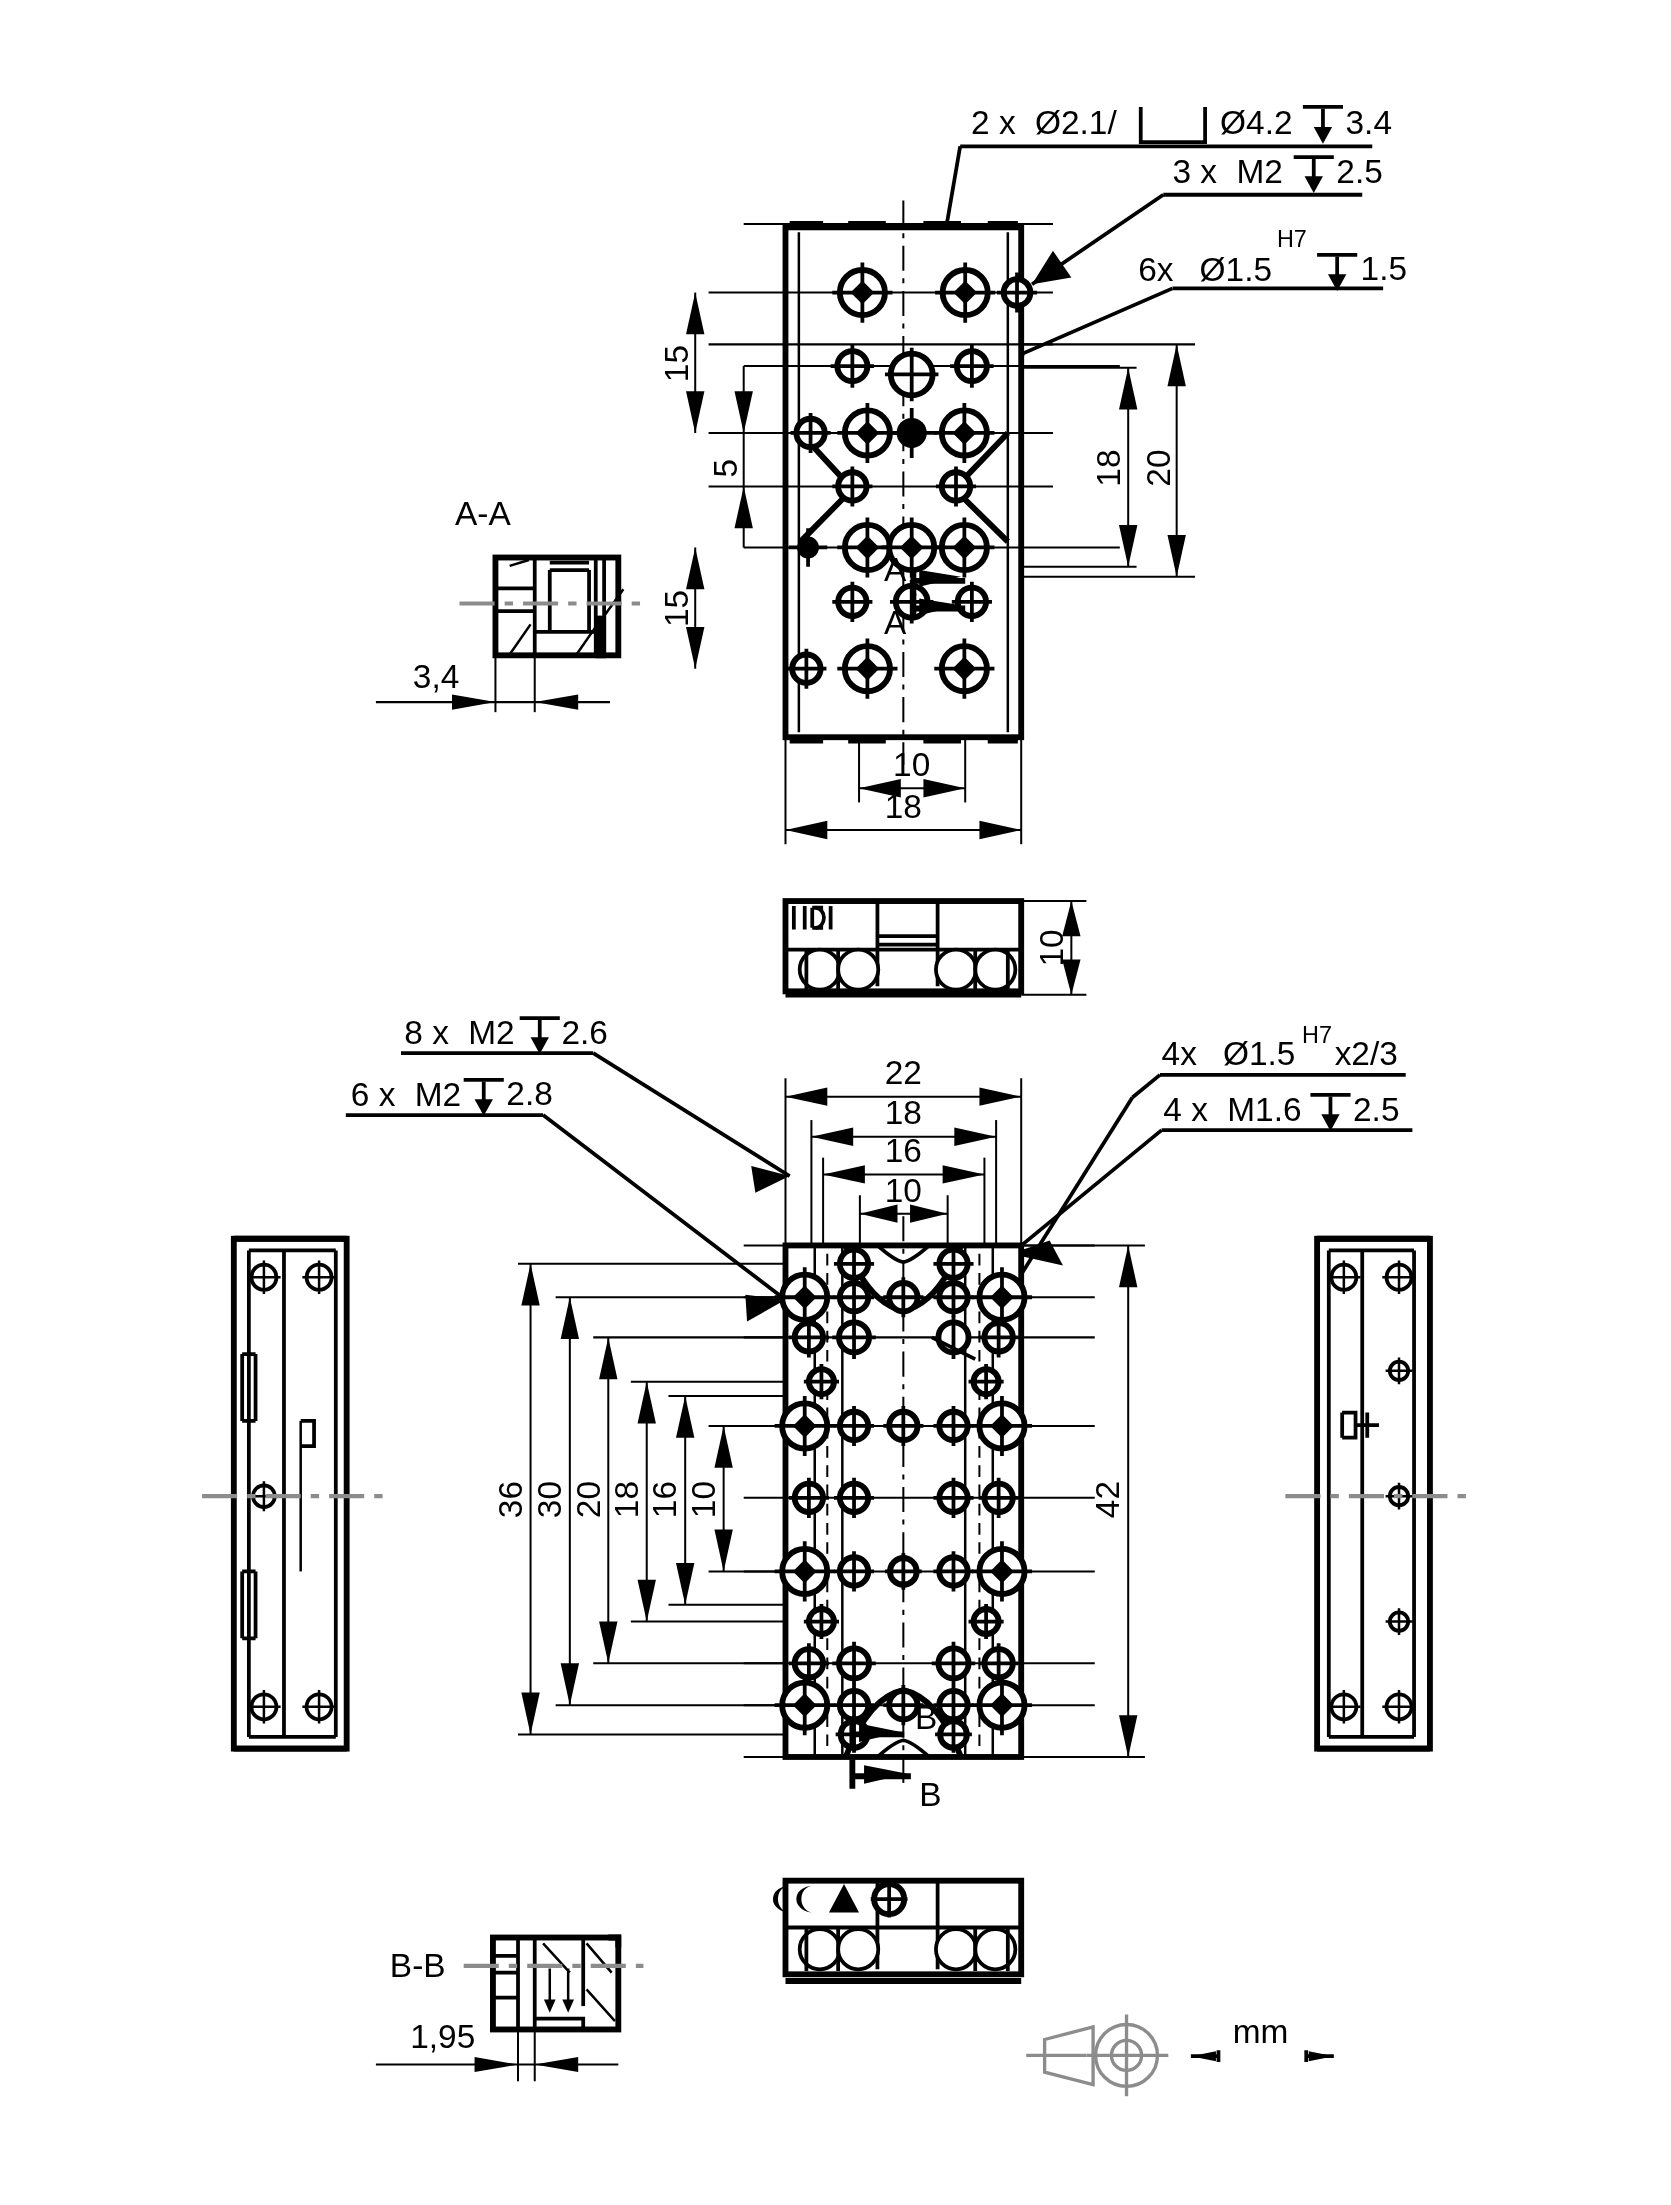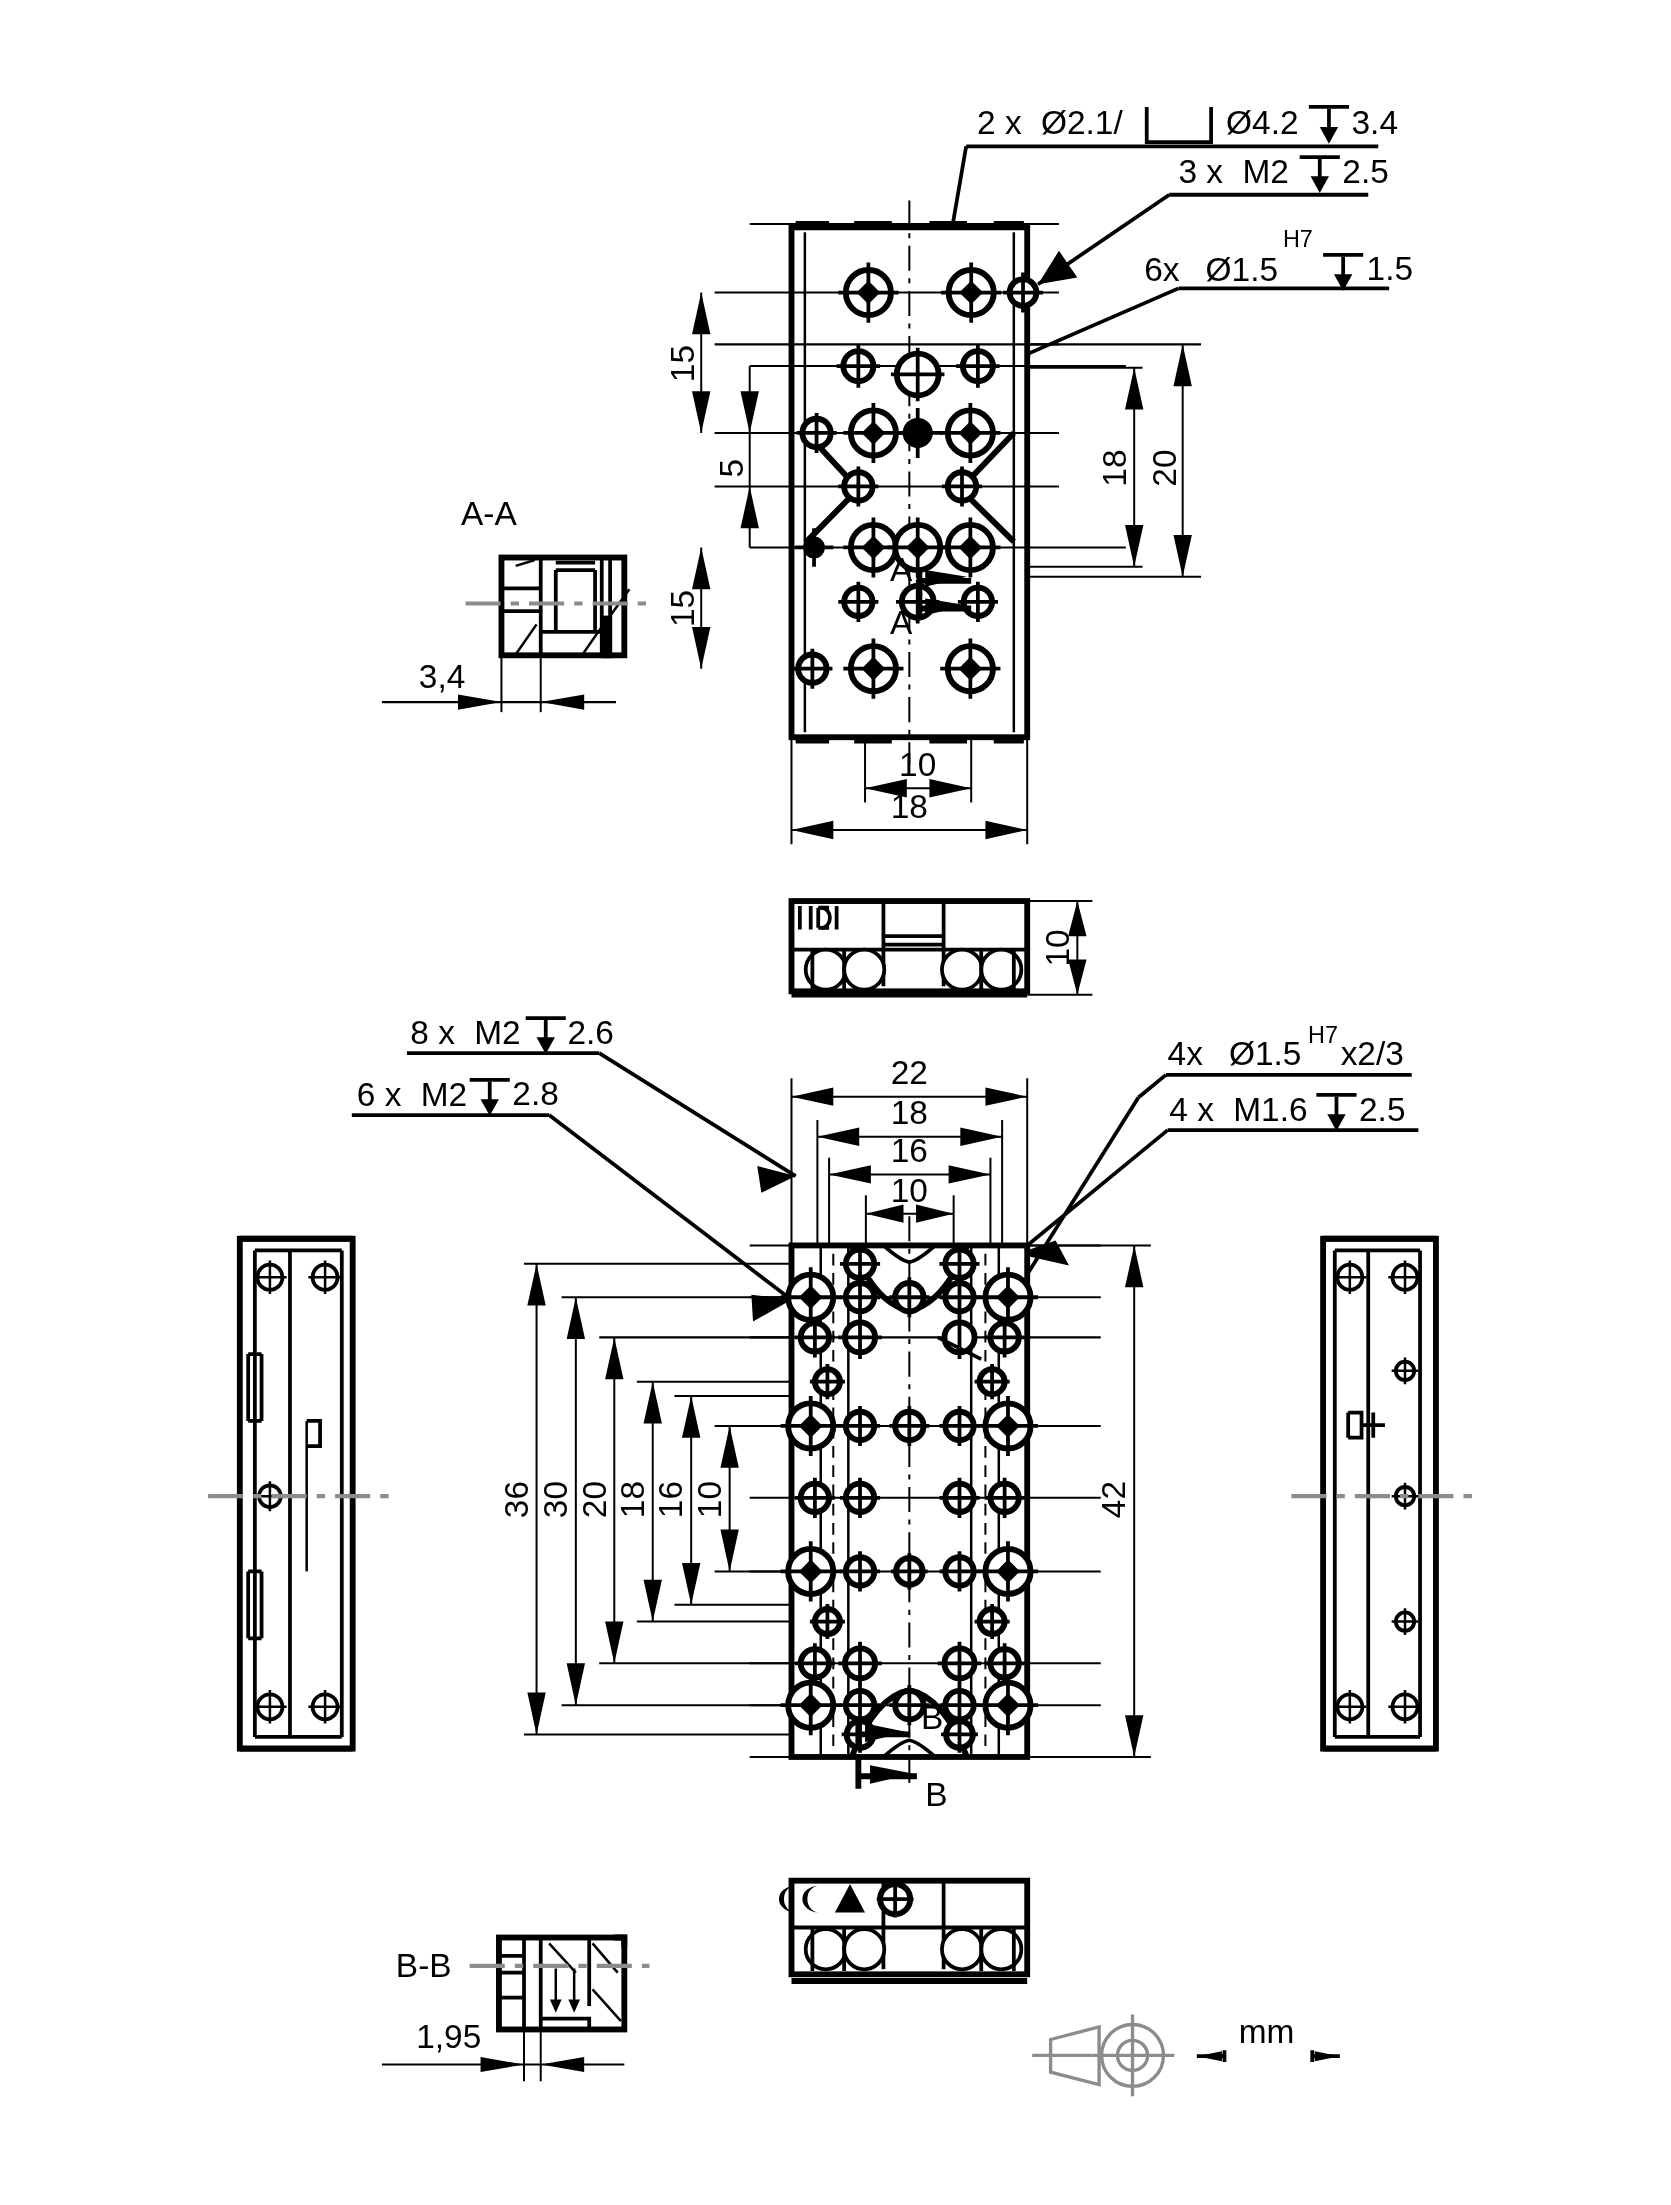--- a/index.html
+++ b/index.html
@@ -9,21 +9,21 @@
   }
   body {
     width: 1672px;
     height: 2205px;
     font-family: "Liberation Sans", sans-serif;
     position: relative;
     overflow: hidden;
   }
   #sheet {
     position: absolute;
-    left: 14px; top: 0;
+    left: 8px; top: 0;
     width: 1460px;
     height: 2205px;
   }
   svg { display: block; }
   text {
     font-family: "Liberation Sans", sans-serif;
     fill: #000;
     dominant-baseline: middle;
   }
   .t { font-size: 40px; }

